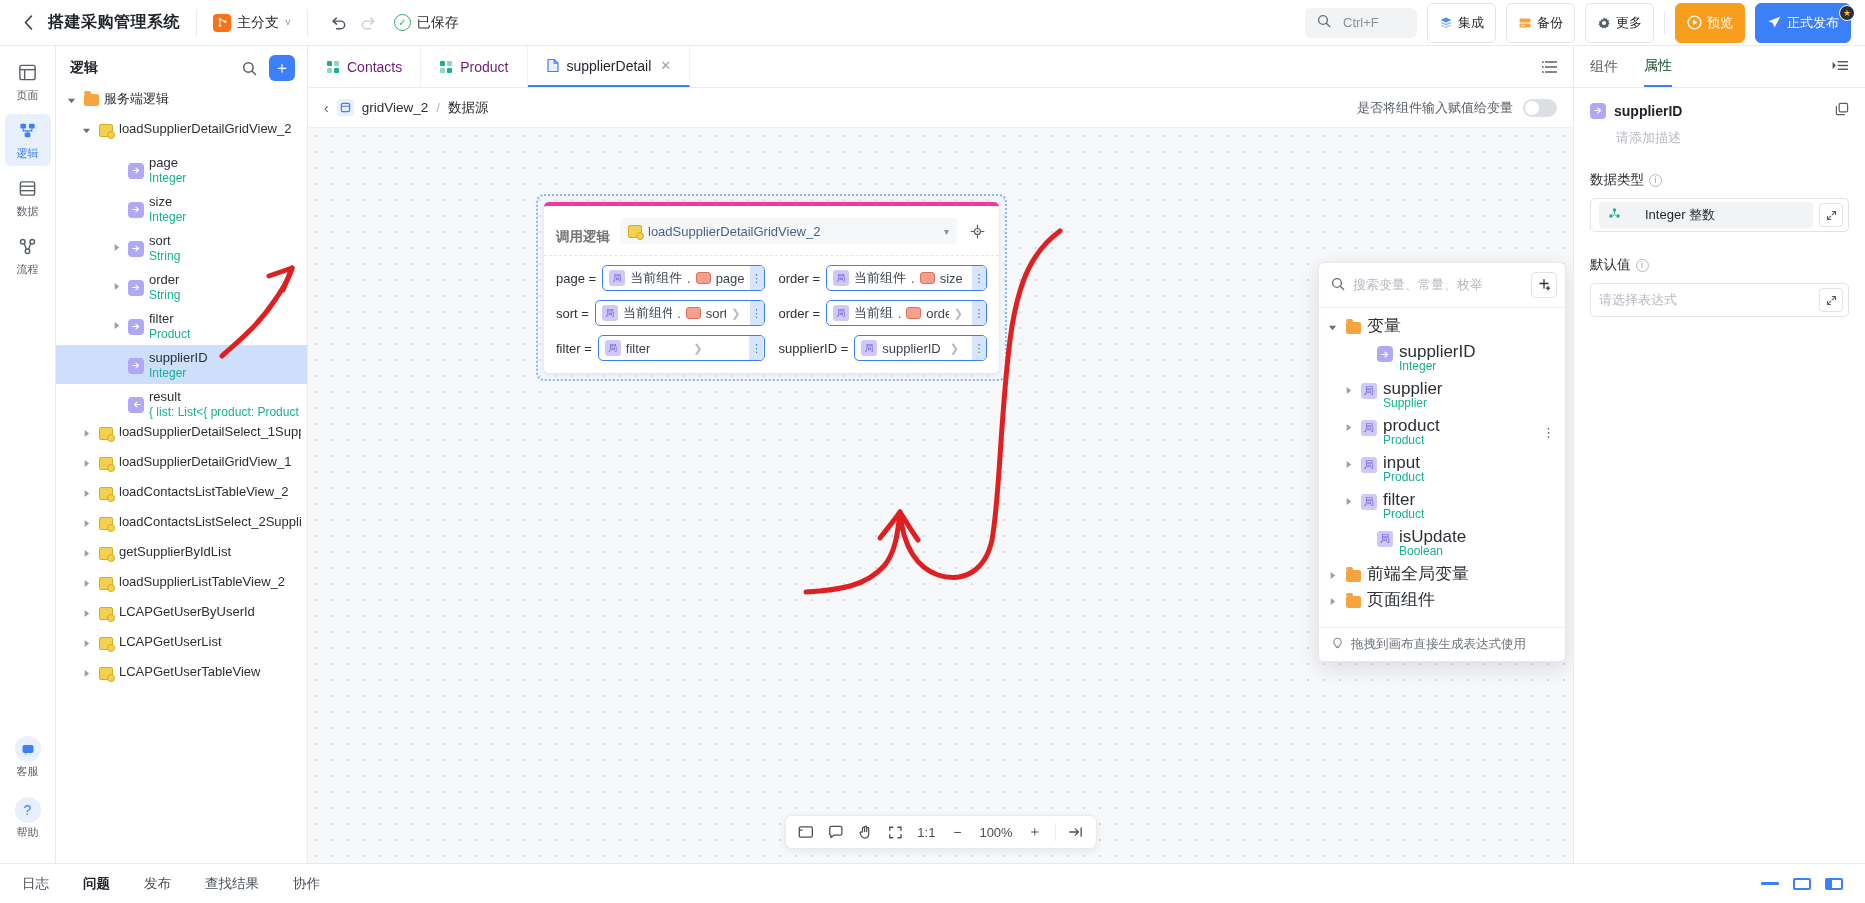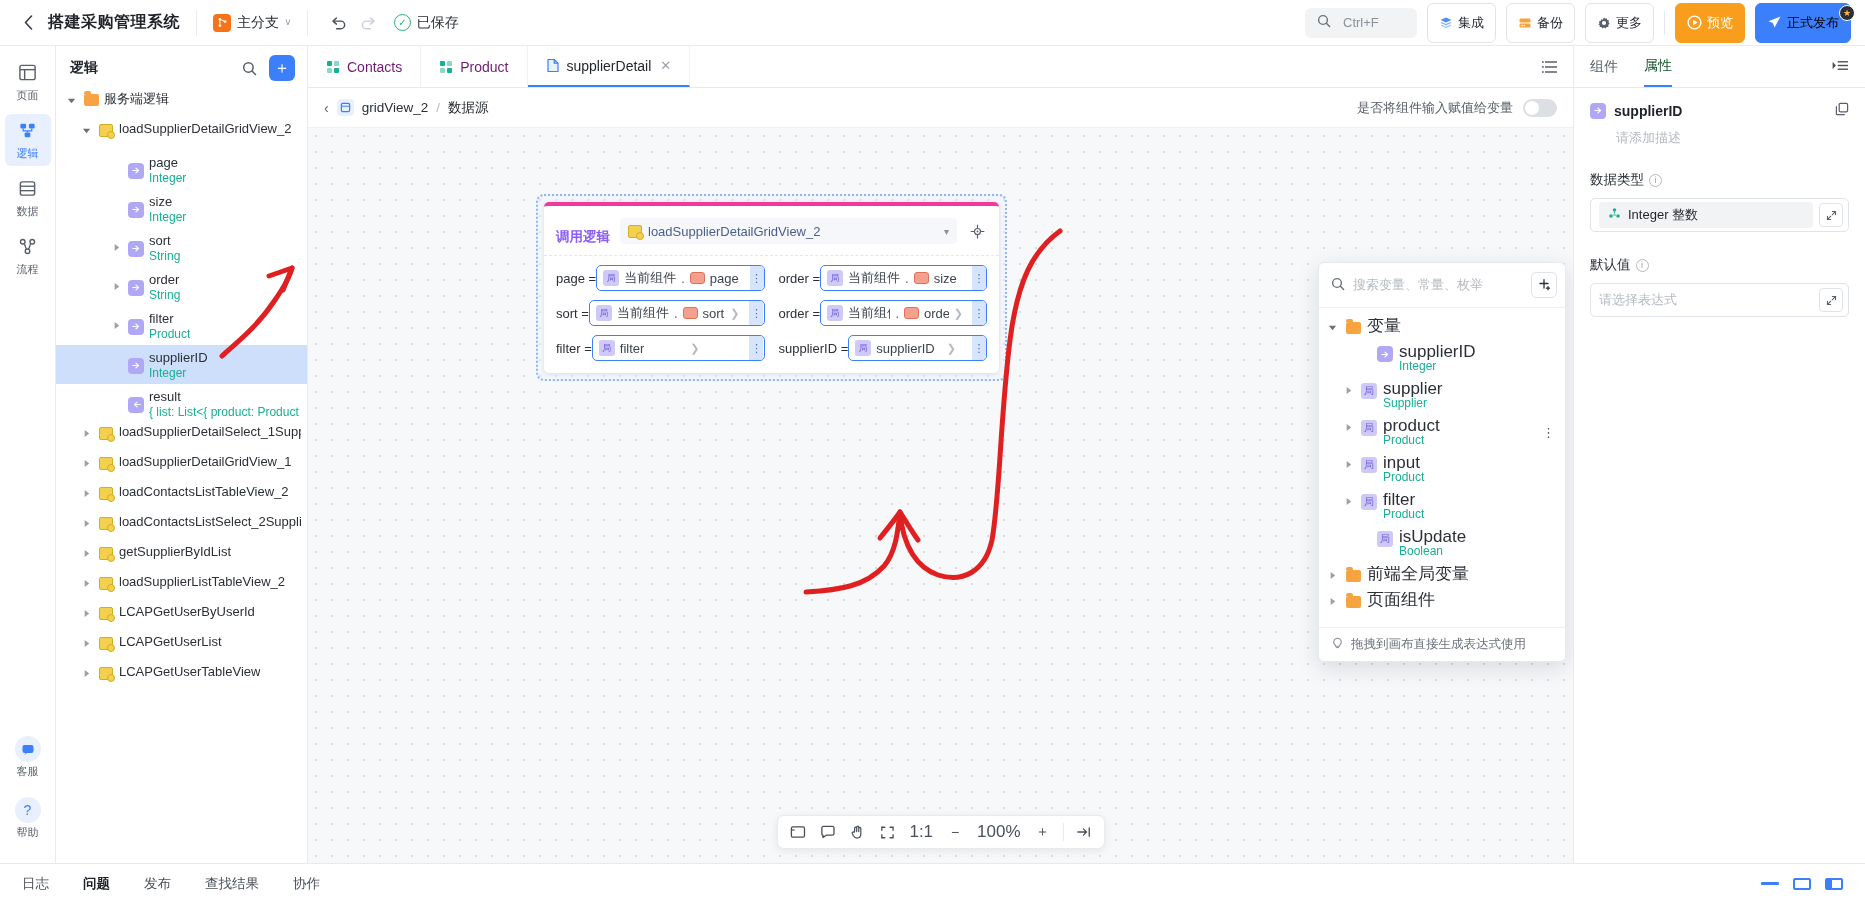--- a/index.html
+++ b/index.html
@@ -39,21 +39,21 @@
     font-size:13px; color:#8a9099;
   }
   .btn {
     display:flex; align-items:center; gap:5px; height:40px; padding:0 11px;
     border:1px solid #e0e3e8; border-radius:6px; background:#fff; font-size:13px; cursor:pointer;
     margin-left:10px; white-space:nowrap;
   }
   .btn .gi { font-size:13px; line-height:1; display:flex; }
   .vbar { width:1px; height:24px; background:#e4e7ec; margin:0 10px; }
   .btn-preview { background:#f99d1c; border-color:#f99d1c; color:#fff; margin-left:0; }
-  .btn-publish { background:#3b7ffb; border-color:#3b7ffb; color:#000000;text-align:right; }
+  .btn-publish { background:#3b7ffb; border-color:#3b7ffb; color:#ffffff;text-align:right; }
   .dot-badge {
     position:absolute; right:6px; top:3px; width:16px; height:16px; border-radius:50%;
     background:#2b2f36; border:1.5px solid #fff; display:flex; align-items:center; justify-content:center;
     color:#ffb84d; font-size:9px;
   }
 
   
   .body { flex:1 1 auto; display:flex; min-height:0; }
 
   
@@ -129,26 +129,26 @@
   }
 
   
   .node-wrap { position:absolute; left:228px; top:66px; }
   .node-sel { border:2px dotted #8fb4f7; border-radius:8px; padding:6px; background:rgba(233,240,254,.35); }
   .node {
     width:455px; background:#fff; border-radius:5px; overflow:hidden;
     box-shadow:0 1px 4px rgba(0,0,0,.1); border-top:4px solid #f0399a;
   }
   .node-head { display:flex; align-items:center; gap:10px; padding:10px 12px 9px; border-bottom:1px dashed #e3e6ea; }
-  .node-title { font-size:13.5px; font-weight:700; color:#8b5cf6; white-space:nowrap;margin-top:12px; }
+  .node-title { font-size:13.5px; font-weight:700; color:#737373; white-space:nowrap;margin-top:12px; }
   .node-sel-box { flex:1; display:flex; align-items:center; gap:6px; background:#f5f7fa; border-radius:4px; height:26px; padding:0 8px; font-size:13px; color:#4a5f8a; cursor:pointer; }
   .node-sel-box .cv { flex:1; overflow:hidden; white-space:nowrap; }
   .node-target { width:20px; height:20px; color:#5a6069; display:flex; align-items:center; justify-content:center; font-size:14px; cursor:pointer; }
   .node-body { padding:9px 12px 12px; display:grid; grid-template-columns: 1fr 1fr; gap:9px 14px; }
-  .prow { display:flex; align-items:center; gap:0; font-size:13px; color:#2b2f36; min-width:0; }
+  .prow { display:flex; align-items:center; gap:6px; font-size:13px; color:#2b2f36; min-width:0; }
   .plabel { white-space:nowrap; }
   .pchip {
     flex:1; min-width:0; display:flex; align-items:center; gap:5px;
     border:1.5px solid #3b7ffb; border-radius:5px; height:26px; padding:0 0 0 6px;
     background:#fff; cursor:pointer; overflow:hidden;
   }
   .vbadge { width:16px;height:16px;border-radius:3px;background:#cfc9f9;color:#6f5fd6;display:flex;align-items:center;justify-content:center;font-size:9px;flex:0 0 16px; }
   .pbadge { width:15px;height:12px;border-radius:3px;background:#f4a08f;border:1px solid #e4705a;flex:0 0 15px; }
   .ptext { font-size:13px; color:#3d4450; white-space:nowrap; overflow:hidden; }
   .dotsep { color:#5a6069; }
@@ -174,42 +174,42 @@
   .vkebab { color:#5a6069; font-size:13px; align-self:center; }
   .varpop-foot { border-top:1px solid #eef0f3; padding:8px 12px; display:flex; align-items:center; gap:7px; font-size:12.5px; color:#6b7179; }
 
   
   .zoombar {
     position:absolute; left:50%; transform:translateX(-50%); bottom:14px;
     height:34px; display:flex; align-items:center; gap:2px; padding:0 6px;
     background:#fff; border:1px solid #e8eaed; border-radius:7px; box-shadow:0 2px 8px rgba(0,0,0,.08);
   }
   .zb { min-width:28px; height:26px; display:flex; align-items:center; justify-content:center; color:#4a5059; font-size:14px; cursor:pointer; border-radius:5px; }
-  .zb.txt { font-size:17px; padding:0 6px;text-align:right; }
+  .zb.txt { font-size:13px; padding:0 6px;text-align:right; }
   .zsep { width:1px; height:18px; background:#e8eaed; margin:0 4px; }
 
   
   .rpanel { width:292px; flex:0 0 292px; border-left:1px solid #e8eaed; background:#fff; display:flex; flex-direction:column; }
   .rtabs { height:42px; display:flex; align-items:center; gap:26px; padding:0 16px; border-bottom:1px solid #e8eaed; }
   .rtab { font-size:14px; color:#5a6069; height:100%; display:flex; align-items:center; cursor:pointer; }
   .rtab.active { color:#14532d; border-bottom:2px solid #3b7ffb; }
   .rtabs .rt-right { margin-left:auto; color:#4a5059; font-size:14px; cursor:pointer; }
   .rbody { padding:14px 16px; }
   .rtitle-row { display:flex; align-items:center; gap:8px; }
   .rtitle { font-size:14px; font-weight:700; }
   .rcopy { margin-left:auto; color:#5a6069; font-size:14px; cursor:pointer; }
   .rdesc { font-size:13px; color:#b5bac1; margin:10px 0 0 26px; cursor:text; }
   .rsec { margin-top:24px; }
   .rlabel { font-size:13.5px; color:#2b2f36; display:flex; align-items:center; gap:5px; }
   .rinfo { width:13px;height:13px;border-radius:50%;border:1px solid #b5bac1;color:#9aa0a8;font-size:9px;display:flex;align-items:center;justify-content:center; }
   .rfield {
     margin-top:9px; height:34px; border:1px solid #e0e3e8; border-radius:5px;
     display:flex; align-items:center; padding:0 5px 0 8px; gap:6px;
   }
-  .rchip { flex:1; display:flex; align-items:center; gap:7px; background:#f2f3f5; border-radius:4px; height:26px; padding:0 9px; font-size:13px; }
+  .rchip { flex:1; display:flex; align-items:center; gap:24px; background:#f2f3f5; border-radius:4px; height:26px; padding:0 9px; font-size:13px; }
   .rchip-ico { color:#17b092; font-size:13px; }
   .rexpand { width:24px;height:24px;border:1px solid #e0e3e8;border-radius:4px;display:flex;align-items:center;justify-content:center;color:#5a6069;font-size:11px;cursor:pointer; }
   .rplaceholder { flex:1; font-size:13px; color:#b5bac1; }
 
   
   .botbar { height:40px; flex:0 0 40px; border-top:1px solid #e8eaed; background:#fff; display:flex; align-items:center; padding:0 22px; gap:34px; }
   .bitem { font-size:13.5px; color:#4a5059; cursor:pointer; }
   .bitem.active { color:#1f2329; font-weight:600; }
   .bot-right { margin-left:auto; display:flex; align-items:center; gap:14px; color:#3b7ffb; }
   .bwin { width:18px; height:3px; background:#3b7ffb; border-radius:1px; cursor:pointer; }

